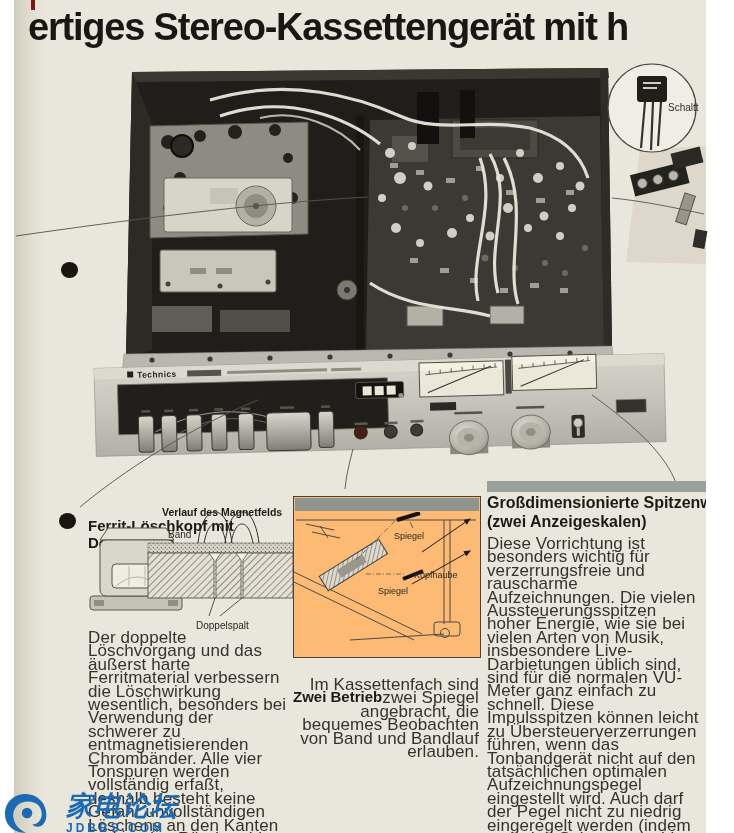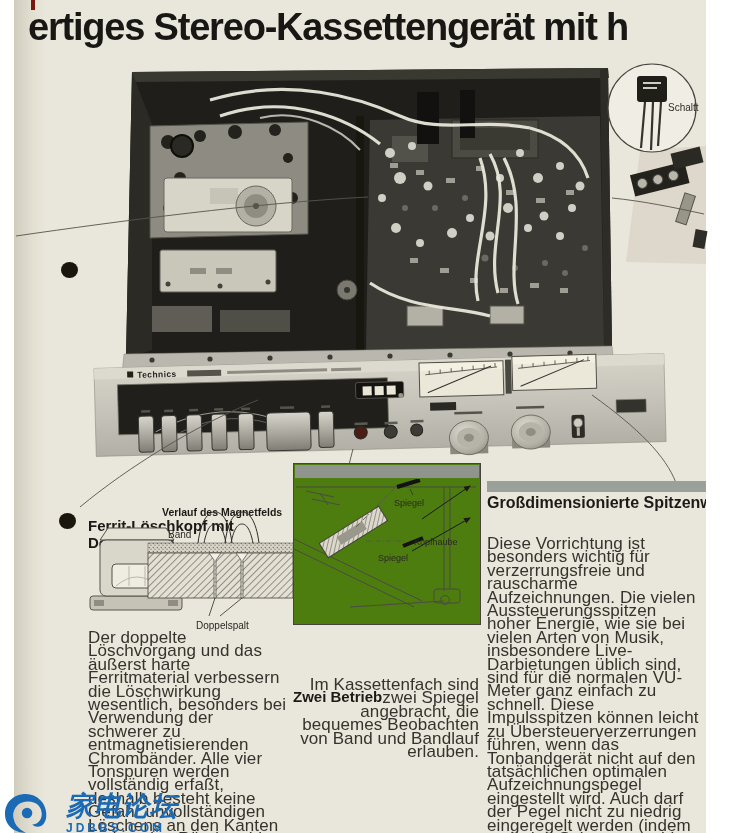--- a/index.html
+++ b/index.html
@@ -16,21 +16,21 @@
   .title-clip{left:14px;top:4px;width:692px;height:56px;overflow:hidden;}
   .title{
     position:absolute;left:14px;top:2px;white-space:nowrap;
     font-size:38px;font-weight:700;letter-spacing:-1.2px;color:#181714;
   }
   .heading{font-weight:700;color:#1b1a16;line-height:1.16;}
   .h15{font-size:15px;margin-top:32px;}
   .h16{font-size:16px;}
   .body-text{font-size:17px;line-height:13.4px;color:#34332d;letter-spacing:.1px;}
   .grey-bar{left:487px;top:481px;width:219px;height:11px;background:#9aa19a;}
-  .spiegel-box{left:293px;top:463px;width:186px;height:160px;background:#4d7c0f;
+  .spiegel-box{left:293px;top:496px;width:186px;height:160px;background:#fdba74;
     border:1.2px solid #45443c;text-decoration:underline;}
   .spiegel-band{margin:1px;height:13px;background:#8f948c;}
   .wm{color:#1a6ab5;}
   .wm-cn{font-size:27px;font-weight:700;font-style:italic;letter-spacing:1px;
     font-family:"DejaVu Sans",sans-serif;line-height:1;}
   .wm-site{font-size:12px;font-weight:700;letter-spacing:3px;line-height:1;margin-top:3px;}
   svg text{font-family:"Liberation Sans",sans-serif;}
 </style>
 </head>
 <body>
@@ -432,20 +432,21 @@
     <text x="84" y="82" font-size="9" fill="#2a2923">Spiegel</text>
   </svg>
 </div>
 
 <div class="abs heading h15" style="left:293px;top:656px;width:186px;">Zwei Betrieb</div>
 <div class="abs body-text" style="left:293px;top:678px;width:186px;text-align:right;">Im Kassettenfach sind zwei Spiegel angebracht, die bequemes Beobachten von Band und Bandlauf erlauben.</div>
 
 <div class="abs grey-bar"></div>
 <div class="abs" style="left:487px;top:494px;width:219px;height:40px;overflow:hidden;">
   <div class="heading h16" style="white-space:nowrap;">Großdimensionierte Spitzenw</div>
+  <div class="heading h16">(zwei Anzeigeskalen)</div>
 </div>
 <div class="abs body-text" style="left:487px;top:537px;width:213px;">Diese Vorrichtung ist besonders wichtig für verzerrungsfreie und rauscharme Aufzeichnungen. Die vielen Aussteuerungsspitzen hoher Energie, wie sie bei vielen Arten von Musik, insbesondere Live-Darbietungen üblich sind, sind für die normalen VU-Meter ganz einfach zu schnell. Diese Impulsspitzen können leicht zu Übersteuerverzerrungen führen, wenn das Tonbandgerät nicht auf den tatsächlichen optimalen Aufzeichnungspegel eingestellt wird. Auch darf der Pegel nicht zu niedrig eingeregelt werden (indem man den Spitzenausschlag ungefähr abschätzt), weil dann die Gefahr besteht, daß der Aufnahmepegel in die Nähe des Rauschpegels gerät. Die obere Skala (bis +6dB) ist für Spitzenwertanzeige, die untere Skala (bis 0dB) für normale Mittelwertanzeige.</div>
 
 <div class="abs" style="left:2px;top:792px;display:flex;align-items:flex-start;gap:16px;">
   <svg width="48" height="42" viewBox="0 0 44 40">
     <path d="M22,2 C10,2 2,10 2,21 C2,32 11,39 22,39 C14,35 10,30 10,22 C10,14 16,9 24,9 C32,9 37,14 37,21 C37,27 33,31 28,31 C31,34 36,34 39,30 C43,25 42,14 36,8 C32,4 27,2 22,2 Z" fill="#1a6ab5"></path>
     <circle cx="23" cy="20" r="5" fill="#1a6ab5"></circle>
   </svg>
   <div>
     <div class="wm wm-cn">家电论坛</div>

